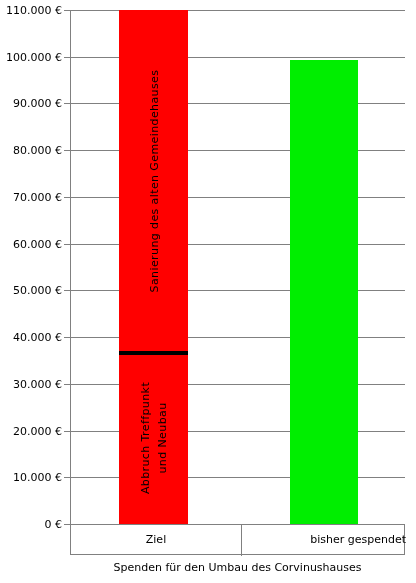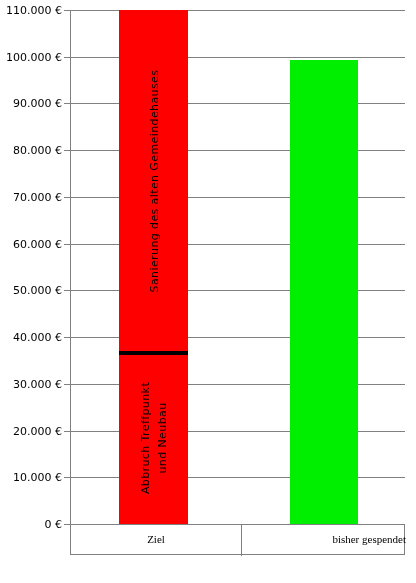--- a/index.html
+++ b/index.html
@@ -115,21 +115,20 @@
 
   
   .cat-box {
     position: absolute;
     left: 70px;
     top: 524px;
     width: 335px;
     height: 31px;
     box-sizing: border-box;
     border: 1px solid #808080;
-    font-family: Liberation Serif, serif;
   }
   .cat-divider {
     position: absolute;
     top: 0;
     width: 1px;
     height: 31px;
     background: #808080;
   }
   .cat-label {
     position: absolute;
@@ -190,20 +189,21 @@
   <div class="segment-divider" id="divider-ziel" style="left: 119px; width: 69px; top: 350.978px; height: 4px; background: rgb(0, 0, 0);"></div>
 
   <div class="bar bar-green" id="bar-gespendet" style="left: 290px; width: 68px; top: 60.4655px; height: 463.535px; background: rgb(0, 238, 0);"></div>
 
   <div class="cat-box">
     <div class="cat-divider" id="cat-divider" style="left: 170px;"></div>
     <div class="cat-label" id="cat-label-1" style="left: 0px; width: 170px;">Ziel</div>
     <div class="cat-label" id="cat-label-2" style="left: 170px; width: 165px; text-align: right;">bisher gespendet</div>
   </div>
 
+  <div class="axis-title">Spenden für den Umbau des Corvinushauses</div>
 <div class="tick-mark" style="top: 524px;"></div>
     <div class="y-label-wrap" style="top: 524px;">
       <div class="y-label-inner">0 €</div>
     </div>
     <div class="tick-mark" style="top: 477.273px;"></div>
     <div class="y-label-wrap" style="top: 477.273px;">
       <div class="y-label-inner">10.000 €</div>
     </div>
     <div class="tick-mark" style="top: 430.545px;"></div>
     <div class="y-label-wrap" style="top: 430.545px;">

